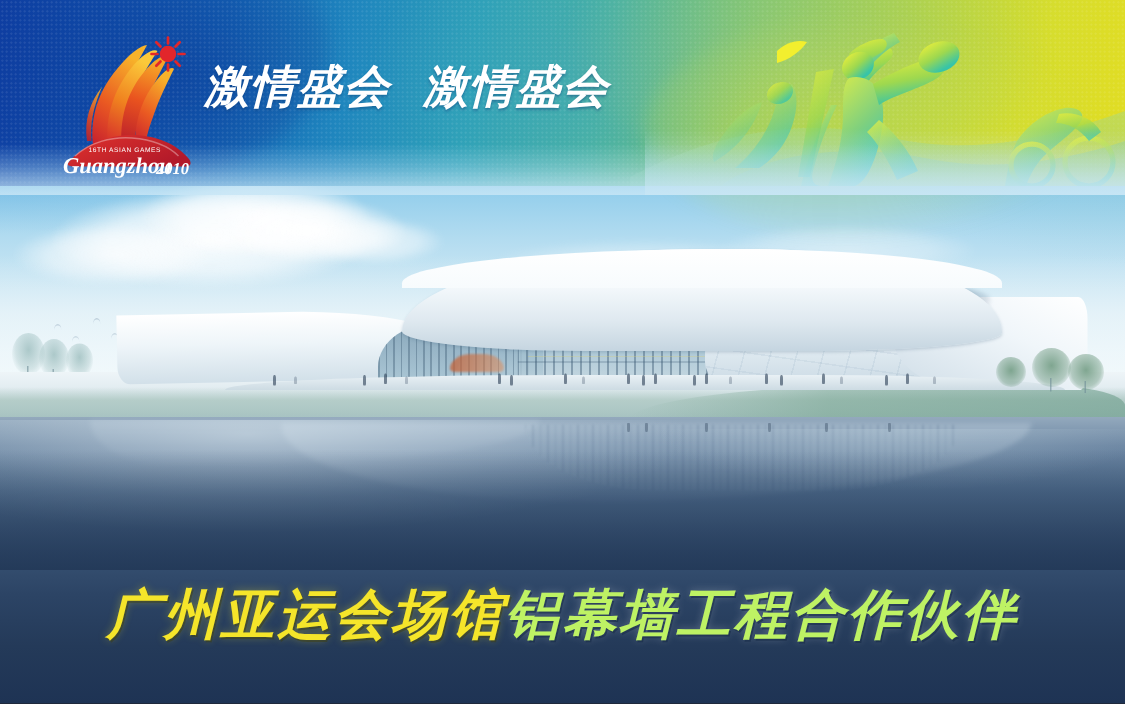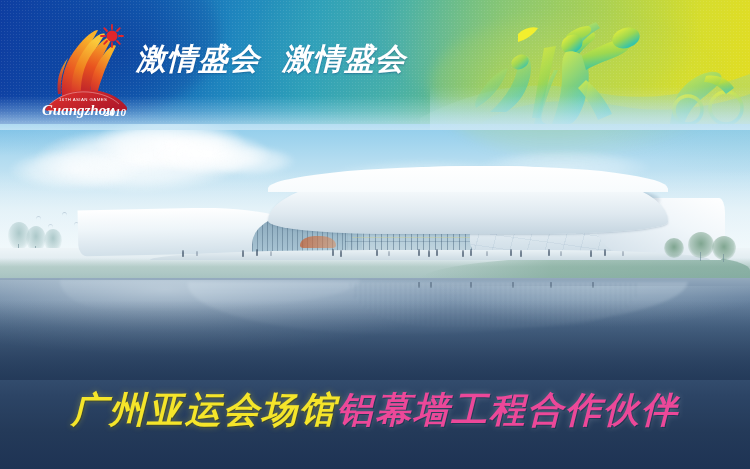--- a/index.html
+++ b/index.html
@@ -444,21 +444,21 @@
     letter-spacing: 2px;
     line-height: 44px;
   }
   .headline .hl-yellow {
     color: #f5e52a;
     text-shadow:
       1px 1px 0 rgba(60,60,10,.45),
       0 0 6px rgba(245,229,42,.35);
   }
   .headline .hl-white {
-    color: #ec4899;
+    color: #bef264;
     text-shadow:
       1px 1px 0 rgba(20,40,70,.55),
       0 0 6px rgba(255,255,255,.25);
   }
 </style>
 </head>
 <body>
 
 <div class="poster">
 

